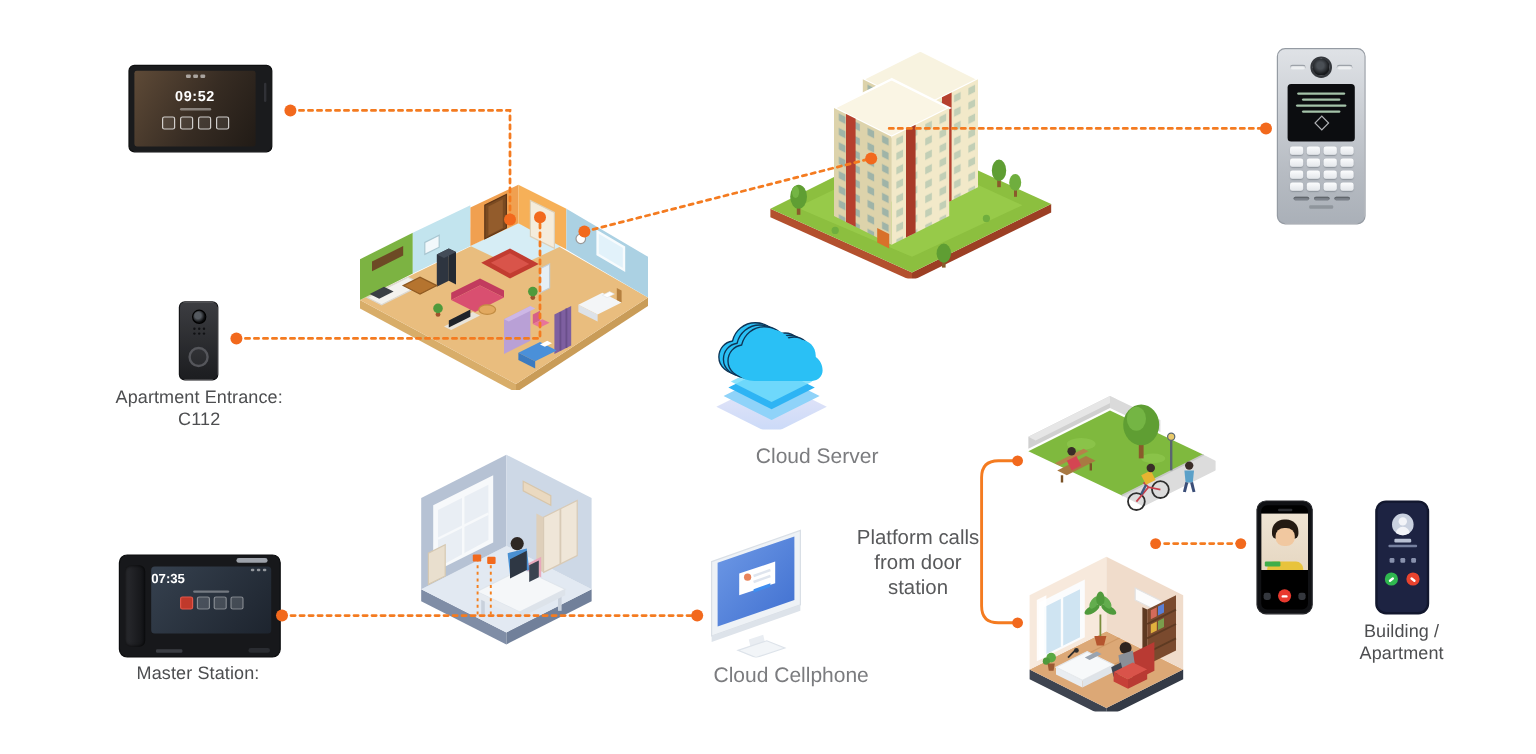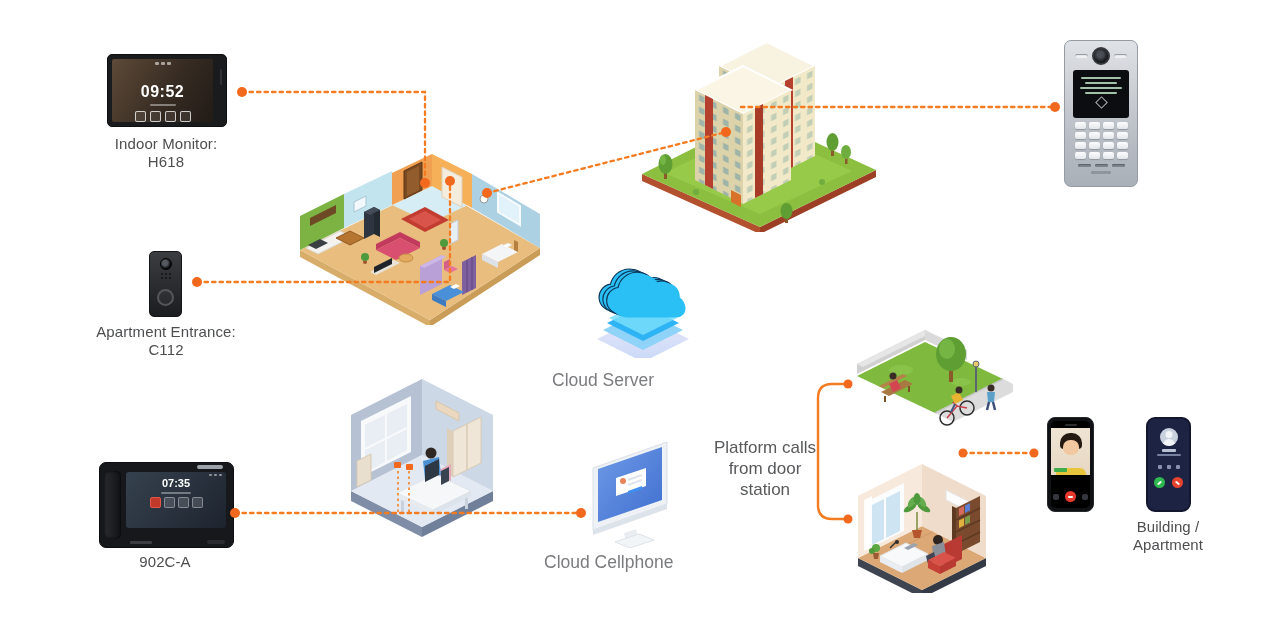--- a/index.html
+++ b/index.html
@@ -1,51 +1,51 @@
 <!DOCTYPE html>
 <html><head>
 <meta charset="utf-8">
 <style>
   html,body{margin:0;padding:0;background:#fff;}
   .canvas{position:relative;width:1280px;height:628px;background:#ffffff;overflow:hidden;
           font-family:"Liberation Sans","DejaVu Sans",sans-serif;}
   .abs{position:absolute;}
   .lbl{font-size:15px;line-height:18px;color:#4d4e50;text-align:center;letter-spacing:.1px;}
-  .lbl-lg{font-size:17.5px;line-height:21px;color:#7b7c7f;text-align:left;}
+  .lbl-lg{font-size:17.5px;line-height:21px;color:#7b7c7f;text-align:right;}
   .note{font-size:17px;line-height:21px;color:#58595b;text-align:center;}
   .overlay{position:absolute;left:0;top:0;z-index:40;pointer-events:none;}
   .dev{z-index:10;}
 
   
   .im-device{left:107px;top:54px;width:118px;height:71px;background:#1a1b1d;border-radius:5px;border:1px solid #0e0f10;}
   .im-screen{position:absolute;left:4px;top:4px;right:13px;bottom:4px;border-radius:2px;overflow:hidden;text-align:center;
              background:linear-gradient(120deg,#5e4a37,#372c23 55%,#211b16);}
   .im-topbar{margin-top:3px;display:flex;justify-content:center;gap:2px;}
   .im-topbar span{width:4px;height:3px;background:rgba(255,255,255,.55);border-radius:1px;}
-  .im-time{color:#fff;font-size:16px;font-weight:bold;letter-spacing:.5px;margin-top:18px;}
+  .im-time{color:#fff;font-size:12px;font-weight:bold;letter-spacing:.5px;margin-top:8px;}
   .im-date{width:26px;height:2px;background:rgba(255,255,255,.4);margin:3px auto 0;border-radius:1px;}
   .im-icons{display:flex;justify-content:center;gap:4px;margin-top:5px;}
   .im-icons span{width:9px;height:9px;border:1px solid rgba(255,255,255,.75);border-radius:2px;background:rgba(255,255,255,.08);}
   .im-slot{position:absolute;right:4px;top:14px;width:2px;height:16px;background:#303136;border-radius:1px;}
 
   
   .ae-device{left:149px;top:251px;width:31px;height:64px;border-radius:5px;border:1px solid #141518;
              background:linear-gradient(180deg,#3c3d41,#1c1d20);}
   .ae-cam{width:10px;height:10px;border-radius:50%;margin:6px auto 3px;border:1px solid #000;
           background:radial-gradient(circle at 40% 40%,#555a60 30%,#0c0d0f 65%);}
   .ae-dots{display:grid;grid-template-columns:repeat(3,2px);gap:2px;justify-content:center;}
   .ae-dots span{width:2px;height:2px;background:#101114;border-radius:50%;}
   .ae-btn{width:13px;height:13px;border:2px solid #55565b;border-radius:50%;margin:10px auto 0;background:rgba(255,255,255,.04);}
 
   
   .ms-device{left:99px;top:462px;width:133px;height:84px;background:#17181b;border-radius:7px;border:1px solid #0c0d0f;}
   .ms-strip{position:absolute;top:2px;right:10px;width:26px;height:4px;background:#9ea3ab;border-radius:2px;}
   .ms-handset{position:absolute;left:4px;top:8px;width:17px;height:68px;border-radius:5px;
               background:linear-gradient(90deg,#2a2b2f,#121316);box-shadow:inset 0 0 3px #000;}
-  .ms-screen{position:absolute;left:26px;top:9px;right:7px;height:56px;border-radius:3px;text-align:center;overflow:hidden;
+  .ms-screen{position:absolute;left:26px;top:9px;right:7px;height:56px;border-radius:3px;overflow:hidden;
              background:linear-gradient(130deg,#36414f,#1d242e);}
   .ms-status{display:flex;justify-content:flex-end;gap:2px;padding:2px 4px 0;}
   .ms-status span{width:3px;height:2px;background:rgba(255,255,255,.5);border-radius:1px;}
   .ms-time{color:#fff;font-size:11px;font-weight:bold;margin-top:1px;}
   .ms-sub{width:30px;height:2px;background:rgba(255,255,255,.35);margin:3px auto;border-radius:1px;}
   .ms-apps{display:flex;justify-content:center;gap:3px;margin-top:3px;}
   .ms-apps span{width:9px;height:9px;border-radius:2px;background:rgba(255,255,255,.14);border:1px solid rgba(255,255,255,.35);}
   .ms-apps span.hot{background:#c0392b;border-color:#e2574a;}
   .ms-bottom{position:absolute;bottom:3px;left:30px;right:8px;display:flex;justify-content:space-between;align-items:center;}
   .ms-logo{width:22px;height:3px;background:#3c3e44;border-radius:1px;}
@@ -481,32 +481,28 @@
         <span></span>
         <span></span>
         <span></span>
       </div>
     <div class="lp-actions">
       <span class="lp-accept"></span>
       <span class="lp-decline"></span>
     </div>
   </div>
 
-  <div class="abs lbl" style="left:71px;top:135px;width:190px;z-index:20">
-    <div>Indoor Monitor:</div>
-    <div>H618</div>
-  </div>
 
   <div class="abs lbl" style="left:71px;top:323px;width:190px;z-index:20">
     <div>Apartment Entrance:</div>
     <div>C112</div>
   </div>
 
   <div class="abs lbl" style="left:70px;top:553px;width:190px;z-index:20">
-    <div>902C-A</div>
+    <div>Master Station:</div>
   </div>
 
 
   <div class="abs lbl-lg" style="left:552px;top:370px;width:180px;z-index:20">
     <div>Cloud Server</div>
   </div>
 
   <div class="abs lbl-lg" style="left:544px;top:552px;width:180px;z-index:20">
     <div>Cloud Cellphone</div>
   </div>

